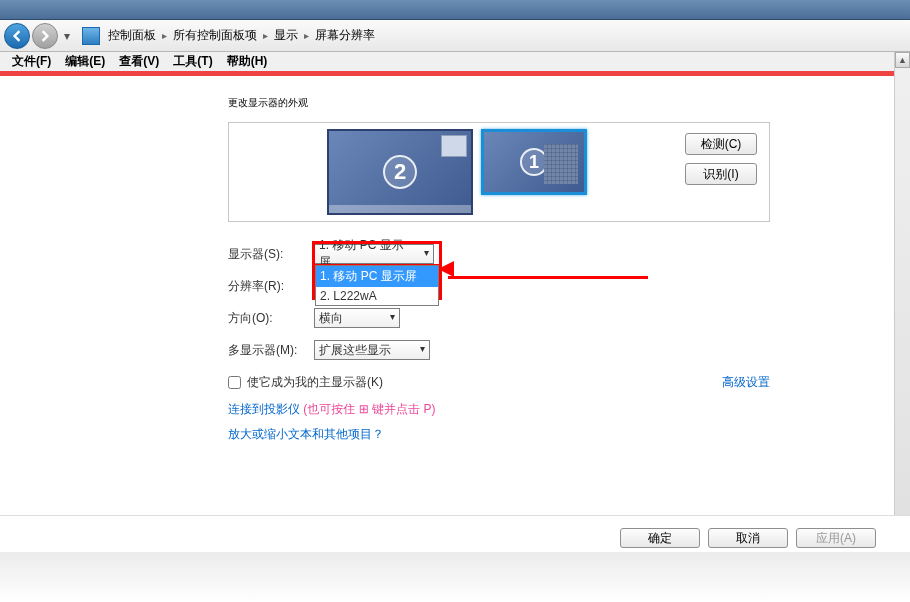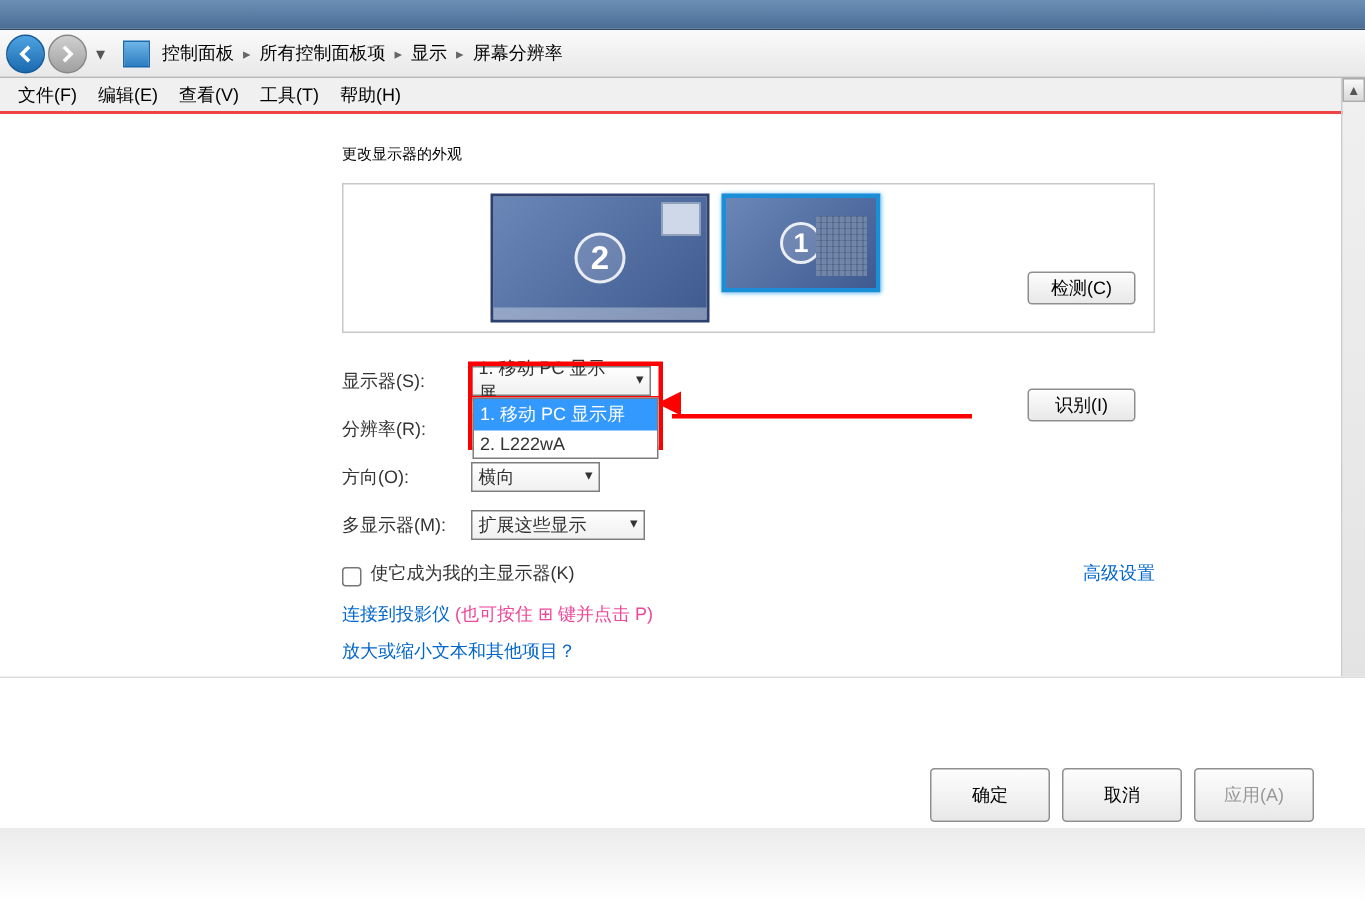--- a/index.html
+++ b/index.html
@@ -13,40 +13,40 @@
 .nav-btn { width: 26px; height: 26px; border-radius: 50%; background: linear-gradient(#4fa3e0, #1b6aaf); border: 1px solid #145a99; display: flex; align-items: center; justify-content: center; color: #fff; margin-right: 2px; cursor: pointer; }
 .nav-btn.fwd { background: linear-gradient(#d0d0d0, #a0a0a0); border-color: #888; }
 .nav-btn svg { width: 12px; height: 12px; }
 .nav-drop { width: 14px; height: 20px; display: flex; align-items: center; justify-content: center; color: #555; }
 .addr-icon { width: 18px; height: 18px; background: linear-gradient(#6fb5e8, #2d7dc0); border: 1px solid #1b6aaf; margin: 0 6px 0 8px; }
 .breadcrumb { display: flex; align-items: center; gap: 2px; }
 .breadcrumb span { padding: 0 2px; }
 .breadcrumb .sep { color: #666; font-size: 10px; }
 
 
-.menubar { height: 24px; background: #f0f0f0; border-bottom: 2px solid #ef4444; display: flex; align-items: center; padding: 0 6px; font-size: 12px; gap: 2px; }
+.menubar { height: 24px; background: #f0f0f0; border-bottom: 5px solid #ef4444; display: flex; align-items: center; padding: 0 6px; font-size: 12px; gap: 2px; font-weight: bold; }
 .menubar span { padding: 2px 6px; cursor: pointer; }
 
 
 .content { padding: 20px 28px 10px 228px; font-size: 12px; color: #333; position: relative; }
 .heading { color: #000000; font-size: 10px; font-weight: normal; margin-bottom: 12px; }
 
 
 .preview { border: 1px solid #c8c8c8; height: 100px; position: relative; background: #fff; margin-bottom: 22px; width: 542px; }
 .monitor { position: absolute; background: linear-gradient(135deg, #6a87b8 0%, #3f5a8f 100%); border: 2px solid #2d4070; display: flex; align-items: center; justify-content: center; }
 .monitor.m2 { left: 98px; top: 6px; width: 146px; height: 86px; }
 .monitor.m1 { left: 252px; top: 6px; width: 106px; height: 66px; border: 3px solid #1a8fd8; box-shadow: 0 0 3px #4fb0f0; }
 .monitor .num { width: 34px; height: 34px; border-radius: 50%; background: rgba(255,255,255,0.15); border: 2px solid rgba(255,255,255,0.85); color: #fff; font-size: 22px; font-weight: bold; display: flex; align-items: center; justify-content: center; }
 .monitor.m1 .num { width: 28px; height: 28px; font-size: 18px; }
 .taskbar-thumb { position: absolute; bottom: 0; left: 0; right: 0; height: 8px; background: rgba(255,255,255,0.35); }
 .win-thumb { position: absolute; top: 4px; right: 4px; width: 26px; height: 22px; background: #cfd8e8; border: 1px solid #8fa0b8; }
 .grid-thumb { position: absolute; top: 12px; right: 6px; width: 34px; height: 40px; background: repeating-linear-gradient(90deg,#aab8d0 0 3px,#8fa0b8 3px 4px), repeating-linear-gradient(0deg,#aab8d0 0 3px,#8fa0b8 3px 4px); background-blend-mode: multiply; }
 
 .side-btns { position: absolute; right: 12px; top: 10px; display: flex; flex-direction: column; gap: 8px; }
-.w7btn { min-width: 72px; height: 22px; background: linear-gradient(#fdfdfd, #e8e8e8); border: 1px solid #8e8e8e; border-radius: 3px; font-size: 12px; cursor: pointer; padding: 0 10px; margin-top: 48px; }
+.w7btn { min-width: 72px; height: 22px; background: linear-gradient(#fdfdfd, #e8e8e8); border: 1px solid #8e8e8e; border-radius: 3px; font-size: 12px; cursor: pointer; padding: 0 10px; }
 .w7btn.disabled { color: #999; }
 
 
 .form { position: relative; }
 .row { display: flex; align-items: center; margin-bottom: 12px; }
 .row label { width: 86px; }
 .combo { height: 20px; border: 1px solid #7d7d7d; background: linear-gradient(#fff, #f0f0f0); font-size: 12px; padding: 0 18px 0 4px; position: relative; display: inline-flex; align-items: center; cursor: pointer; }
 .combo::after { content: "▾"; position: absolute; right: 4px; top: 2px; font-size: 10px; color: #333; }
 .combo.w120 { width: 120px; }
 .combo.w70 { width: 86px; }
@@ -56,30 +56,30 @@
 .redbox { position: absolute; border: 3px solid #ff0000; pointer-events: none; }
 .redbox.top { left: 84px; top: -3px; width: 130px; height: 26px; }
 .redbox.bottom { left: 84px; top: 20px; width: 130px; height: 36px; }
 .dropdown { position: absolute; left: 87px; top: 21px; width: 124px; border: 1px solid #7d7d7d; background: #fff; z-index: 5; }
 .dropdown .opt { padding: 2px 4px; font-size: 12px; }
 .dropdown .opt.sel { background: #3399ff; color: #fff; }
 .arrow { position: absolute; left: 220px; top: 24px; z-index: 4; }
 .arrow-line { width: 200px; height: 3px; background: #ff0000; display: inline-block; }
 .arrow-head { position: absolute; left: -10px; top: -7px; width: 0; height: 0; border-right: 16px solid #ff0000; border-top: 8px solid transparent; border-bottom: 8px solid transparent; }
 
-.chk-row { display: flex; align-items: flex-end; margin: 14px 0 10px; }
+.chk-row { display: flex; align-items: center; margin: 14px 0 10px; }
 .chk-row input { margin-right: 6px; }
 .adv { position: absolute; right: 0; top: 0; color: #0066cc; cursor: pointer; }
 .link { color: #0066cc; cursor: pointer; display: block; margin: 8px 0; }
 .link.last { margin-bottom: 0; }
 .projector-hint { color: #ec4899; }
 
 
 .footer { position: absolute; bottom: 54px; left: 0; right: 0; border-top: 1px solid #ddd; padding: 12px 34px 0 0; display: flex; justify-content: flex-end; gap: 8px; background: #fff; }
-.footer .w7btn { min-width: 80px; height: 36px; }
+.footer .w7btn { min-width: 80px; height: 20px; }
 
 .shadow { position: absolute; bottom: 0; left: 0; right: 0; height: 50px; background: linear-gradient(to bottom, rgba(0,0,0,0.08), rgba(0,0,0,0)); pointer-events: none; }
 .scroll-right { position: absolute; right: 0; top: 52px; bottom: 54px; width: 16px; background: linear-gradient(#f0f0f0,#e0e0e0); border-left: 1px solid #ccc; }
 .scroll-right .arrowbtn { height: 16px; background: linear-gradient(#fafafa,#d8d8d8); border: 1px solid #aaa; font-size: 9px; display: flex; align-items: center; justify-content: center; color: #555; }
 .scroll-right .arrowbtn.down { position: absolute; bottom: 0; left: 0; right: 0; }
 </style>
 </head>
 <body>
 
 <div class="titlebar"></div>

